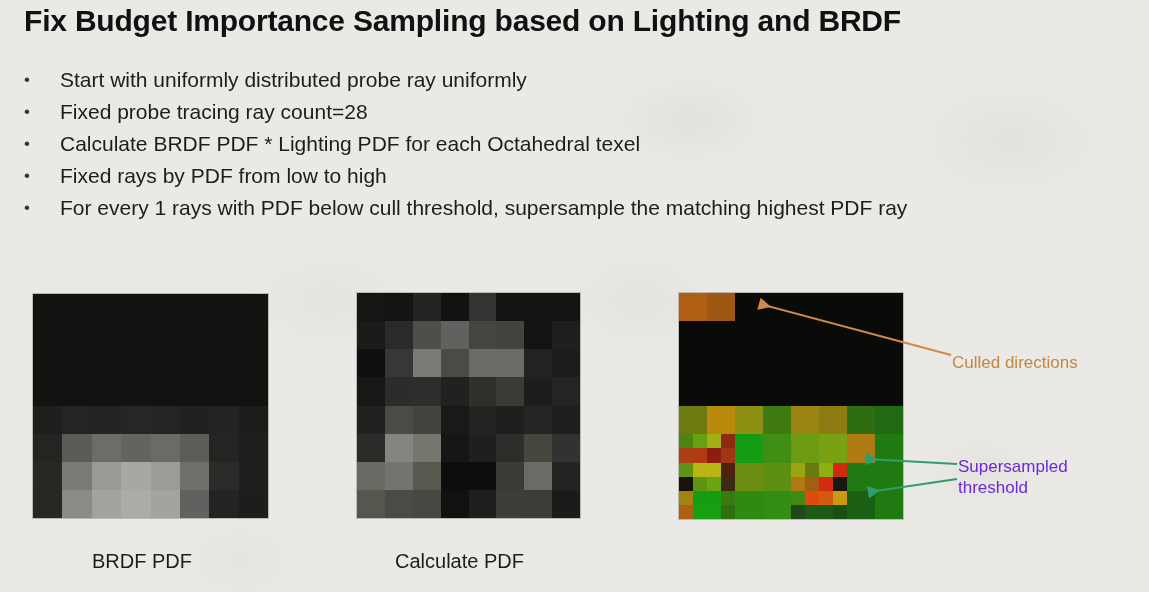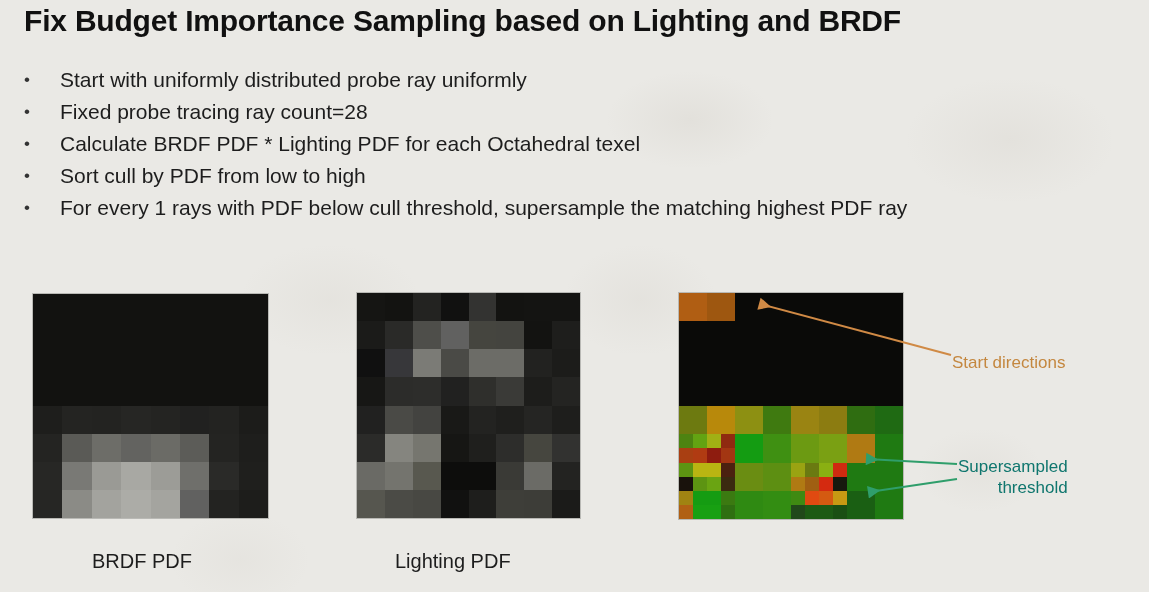--- a/index.html
+++ b/index.html
@@ -50,21 +50,21 @@
   .sub{display:grid;grid-template-columns:1fr 1fr;grid-template-rows:1fr 1fr;width:100%;height:100%;}
 
   
   .caption{
     position:absolute;font-size:20px;color:#1d1d1d;
   }
 
   
   .anno{position:absolute;font-size:17px;line-height:21px;}
   .anno-culled{color:#c4873f;}
-  .anno-super{color:#0f766e;text-align:right;}
+  .anno-super{color:#6d28d9;}
   svg.arrows{position:absolute;left:0;top:0;width:1149px;height:592px;pointer-events:none;}
 </style>
 </head>
 <body>
 
 <div class="wm"></div>
 
 <div class="title">Fix Budget Importance Sampling based on Lighting and BRDF</div>
 
 <div class="bullets">
@@ -75,21 +75,21 @@
   <div class="bullet">
     <span class="dot">•</span>
     <span class="txt">Fixed probe tracing ray count=28</span>
   </div>
   <div class="bullet">
     <span class="dot">•</span>
     <span class="txt">Calculate BRDF PDF * Lighting PDF for each Octahedral texel</span>
   </div>
   <div class="bullet">
     <span class="dot">•</span>
-    <span class="txt">Sort cull by PDF from low to high</span>
+    <span class="txt">Fixed rays by PDF from low to high</span>
   </div>
   <div class="bullet">
     <span class="dot">•</span>
     <span class="txt">For every 1 rays with PDF below cull threshold, supersample the matching highest PDF ray</span>
   </div>
 </div>
 
 <div class="panel" id="panel-brdf" style="left:33px;top:294px;width:235px;height:224px;">
   <div class="grid" id="grid-brdf" style="grid-template-columns: repeat(8, 1fr); grid-template-rows: repeat(8, 1fr);">
       <div class="cell" style="background: rgb(18, 18, 16);"></div>
@@ -221,21 +221,21 @@
       <div class="cell" style="background: rgb(86, 86, 79);"></div>
       <div class="cell" style="background: rgb(75, 75, 70);"></div>
       <div class="cell" style="background: rgb(72, 72, 67);"></div>
       <div class="cell" style="background: rgb(17, 17, 16);"></div>
       <div class="cell" style="background: rgb(30, 30, 28);"></div>
       <div class="cell" style="background: rgb(62, 62, 57);"></div>
       <div class="cell" style="background: rgb(61, 61, 56);"></div>
       <div class="cell" style="background: rgb(27, 27, 25);"></div>
     </div>
 </div>
-<div class="caption" style="left:395px;top:550px;">Lighting PDF</div>
+<div class="caption" style="left:395px;top:550px;">Calculate PDF</div>
 
 <div class="panel" id="panel-oct" style="left:679px;top:293px;width:224px;height:226px;">
   <div class="grid" id="grid-oct" style="grid-template-columns: repeat(8, 1fr); grid-template-rows: repeat(8, 1fr);">
       <div class="cell" style="background: rgb(176, 94, 19);"></div>
       <div class="cell" style="background: rgb(158, 87, 16);"></div>
       <div class="cell" style="background: rgb(10, 10, 8);"></div>
       <div class="cell" style="background: rgb(10, 10, 8);"></div>
       <div class="cell" style="background: rgb(10, 10, 8);"></div>
       <div class="cell" style="background: rgb(10, 10, 8);"></div>
       <div class="cell" style="background: rgb(10, 10, 8);"></div>
@@ -376,18 +376,18 @@
     </marker>
     <marker id="ah-green" markerWidth="7" markerHeight="7" refX="5.5" refY="3" orient="auto">
       <path d="M6,0 L6,6 L0,3 z" fill="#2f9e6b"></path>
     </marker>
   </defs>
   <line x1="951" y1="355" x2="760" y2="304" stroke="#d08a45" stroke-width="2.1" marker-end="url(#ah-orange)"></line>
   <line x1="957" y1="464" x2="867" y2="459" stroke="#2f9e6b" stroke-width="2.1" marker-end="url(#ah-green)"></line>
   <line x1="957" y1="479" x2="869" y2="492" stroke="#2f9e6b" stroke-width="2.1" marker-end="url(#ah-green)"></line>
 </svg>
 
-<div class="anno anno-culled" style="left:952px;top:352px;">Start directions</div>
+<div class="anno anno-culled" style="left:952px;top:352px;">Culled directions</div>
 
 <div class="anno anno-super" style="left:958px;top:456px;">
   <div>Supersampled</div>
   <div>threshold</div>
 </div>
 
 </body></html>

